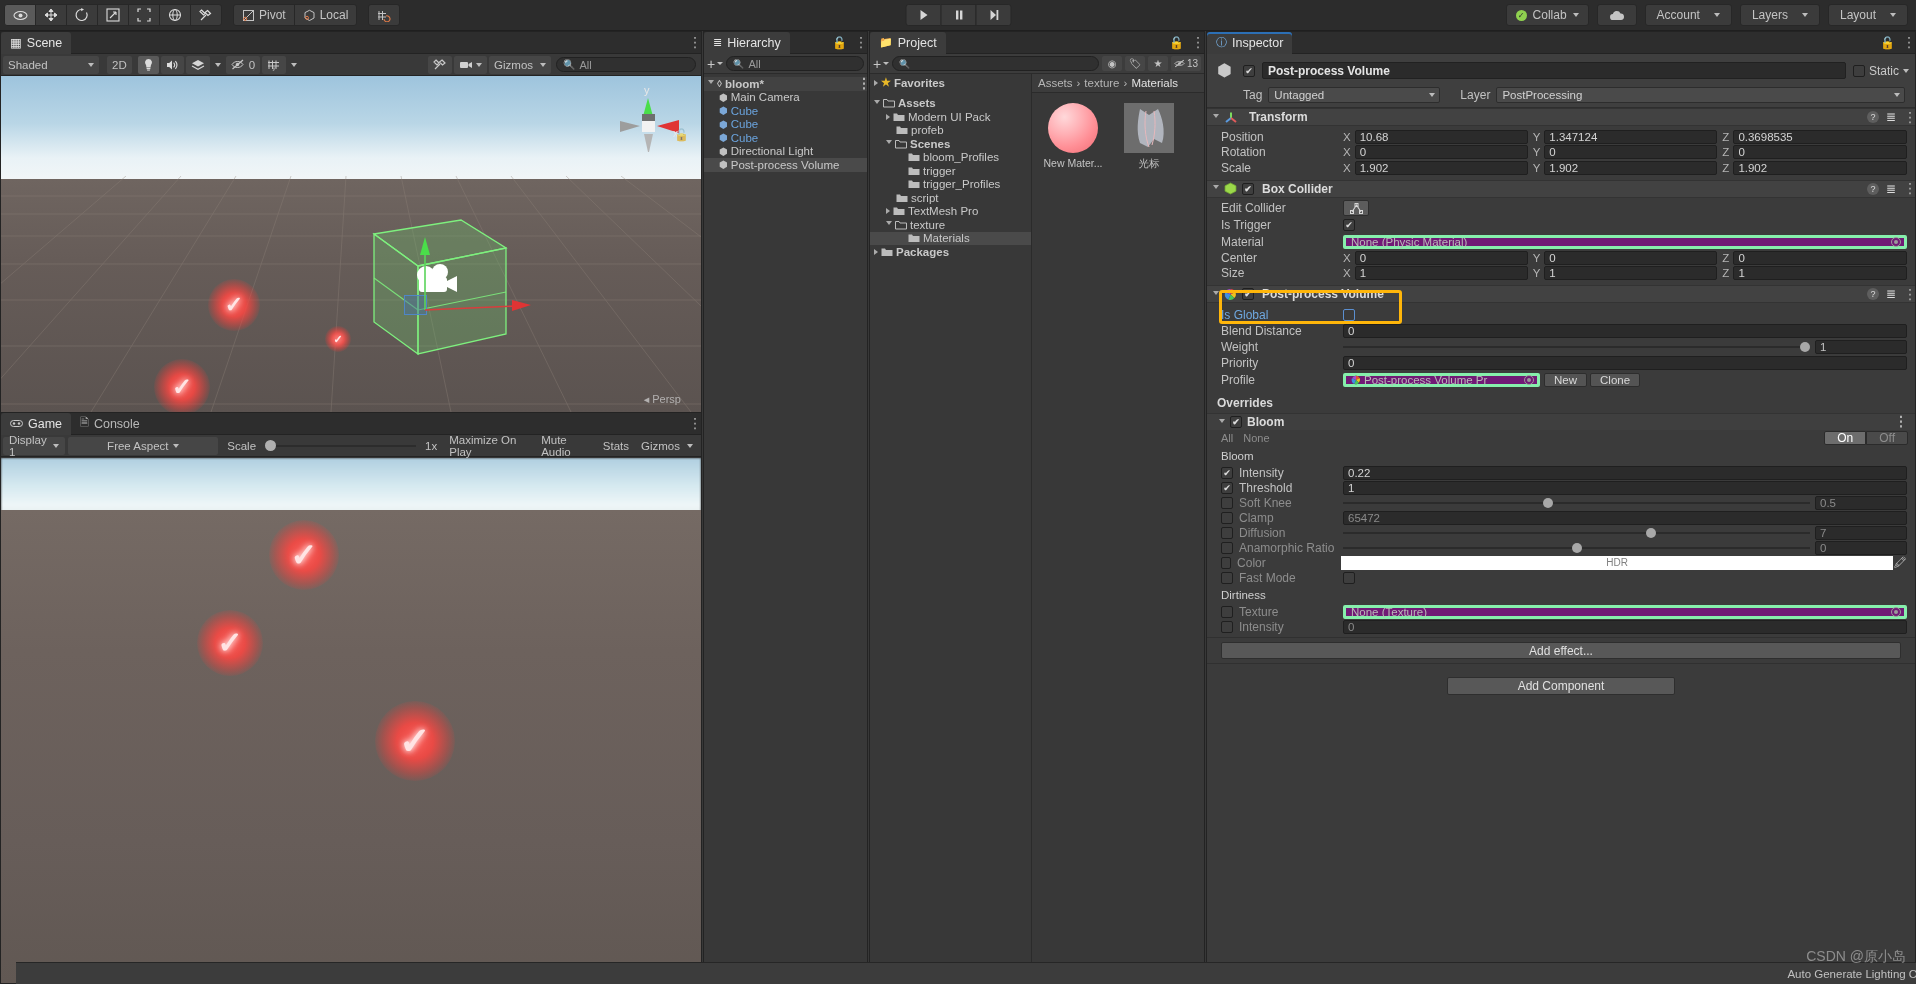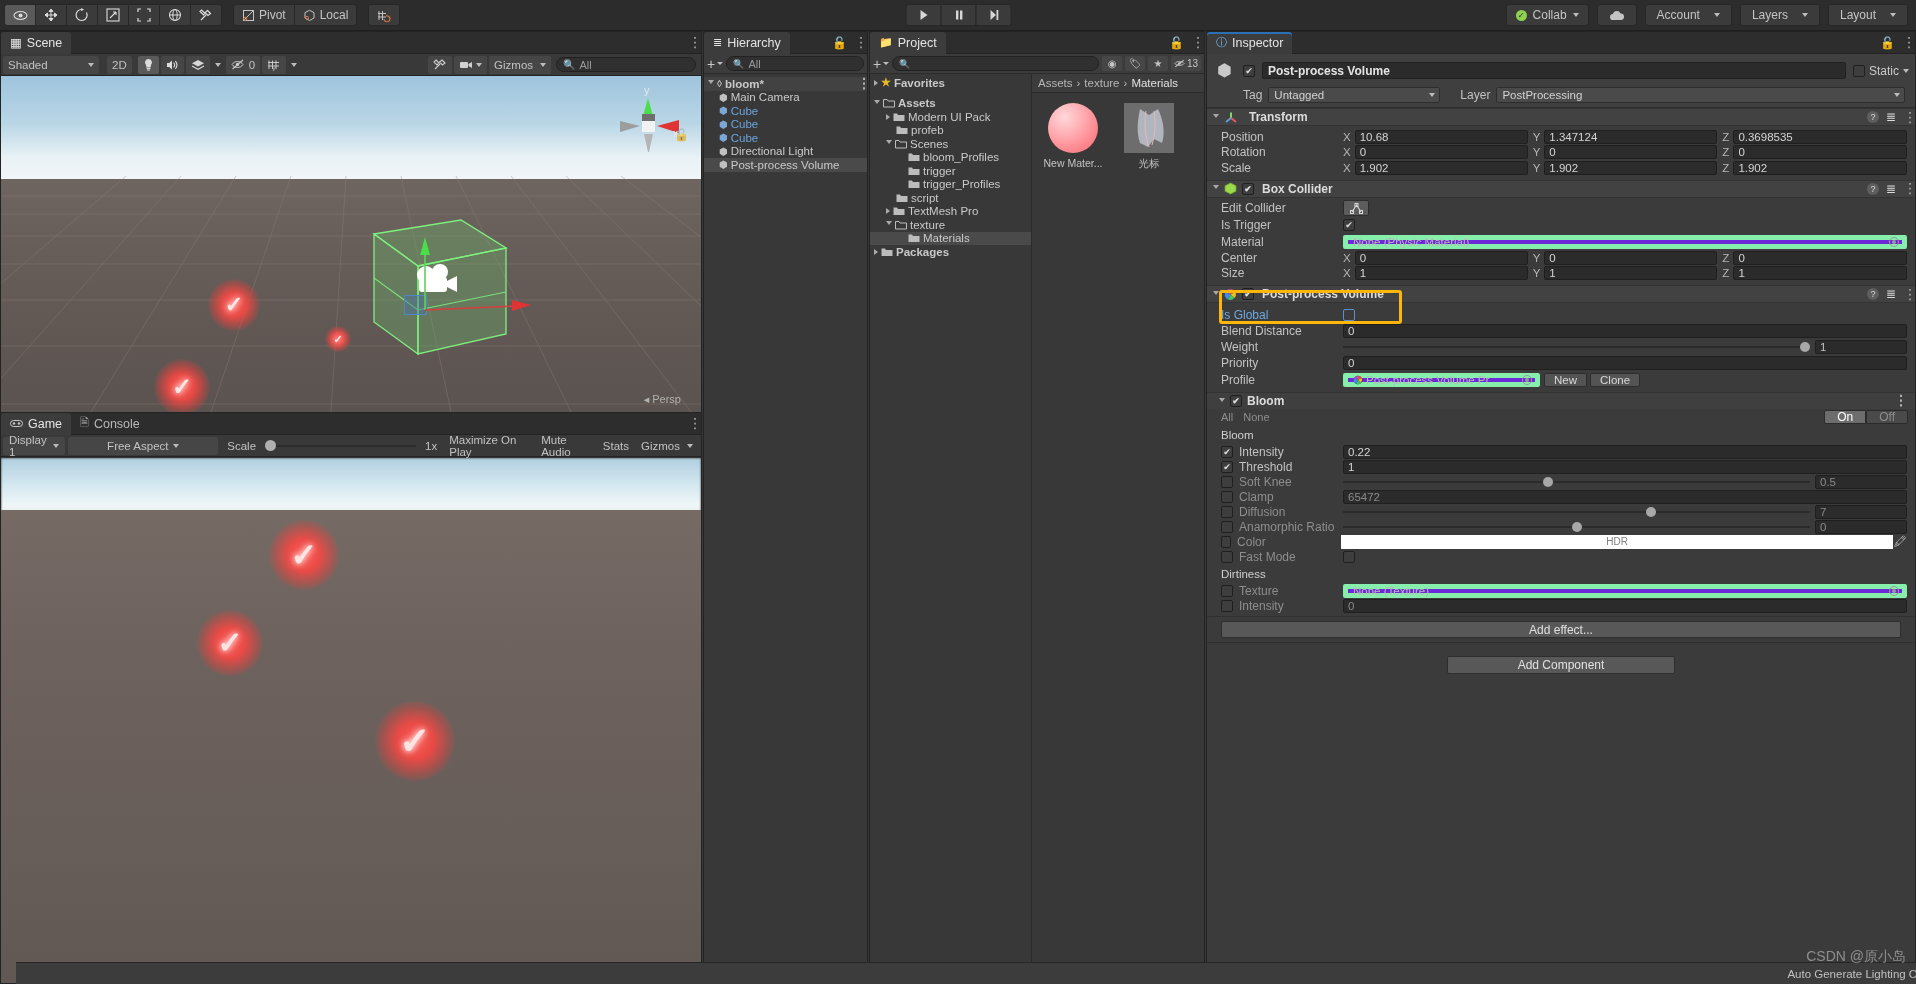--- a/index.html
+++ b/index.html
@@ -170,21 +170,21 @@
   .help-ico { width:12px;height:12px;border-radius:50%;background:#5e5e5e;color:#ddd;font-size:9px;display:flex;align-items:center;justify-content:center;cursor:pointer;}
   .comp-body { padding:3px 0 4px 0; background:#3b3b3b; }
   .prow { display:flex; align-items:center; height:15.5px; padding:0 8px 0 14px; font-size:12px; color:#c2c2c2; }
   .prow .plabel { width:122px; flex-shrink:0; }
   .prow.dim .plabel { color:#8d8d8d; }
   .vec3 { display:flex; flex:1; gap:5px; }
   .vec-item { flex:1; display:flex; align-items:center; gap:4px; }
   .vec-item .ax { font-size:11.5px; color:#b5b5b5; }
   .inputf { flex:1; height:14px; background:#2b2b2b; border:1px solid #1f1f1f; border-radius:2px; display:flex; align-items:center; padding:0 4px; font-size:11.5px; color:#d4d4d4; }
   .inputf.dim { color:#8a8a8a; }
-  .objfield { flex:1; height:14px; background:#6d28d9; border:5px solid #86efac; border-radius:2px; display:flex; align-items:center; justify-content:space-between; padding:0 3px 0 5px; font-size:11.5px; color:#b9b9b9;}
+  .objfield { flex:1; height:14px; background:#701a75; border:3px solid #86efac; border-radius:2px; display:flex; align-items:center; justify-content:space-between; padding:0 3px 0 5px; font-size:11.5px; color:#b9b9b9;}
   .dot-sel { width:10px;height:10px;border-radius:50%;border:1.4px solid #9a9a9a; position:relative; cursor:pointer;}
   .dot-sel::after { content:""; position:absolute; left:2px; top:2px; width:4px;height:4px;border-radius:50%;background:#9a9a9a;}
   .slider-row { flex:1; display:flex; align-items:center; gap:5px; }
   .srange { flex:1; height:14px; display:flex; align-items:center; position:relative;}
   .srange .trk { width:100%; height:2px; background:#2b2b2b; }
   .srange .knb { position:absolute; width:10px;height:10px;border-radius:50%;background:#a8a8a8; }
   .snum { width:92px; height:14px; background:#2b2b2b; border:1px solid #1f1f1f; border-radius:2px; display:flex;align-items:center;padding:0 4px; font-size:11.5px;}
   .snum.dim { color:#8a8a8a; }
   .mini-btn { height:14px; padding:0 9px; background:#545454; border:1px solid #2d2d2d; border-radius:2px; font-size:11.5px; color:#d8d8d8; display:flex; align-items:center; cursor:pointer;}
   .edit-collider-btn { width:26px;height:16px;background:#5c5c5c;border:1px solid #2d2d2d;border-radius:2px;display:flex;align-items:center;justify-content:center;cursor:pointer;}
@@ -662,21 +662,21 @@
             </svg>
             <span>Modern UI Pack</span>
           </div>
           <div class="h-row" style="padding-left: 16px; font-weight: normal;">
             <span style="width:7px;display:inline-block;"></span>
             <svg width="12" height="10" viewBox="0 0 12 10">
               <path d="M0.5 9 V1.5 H4 L5 3 H11.5 V9 Z" fill="#bcbcbc"></path>
             </svg>
             <span>profeb</span>
           </div>
-          <div class="h-row" style="padding-left: 16px; font-weight: normal;">
+          <div class="h-row" style="padding-left: 16px; font-weight: bold;">
             <span class="tri open"></span>
             <svg width="12" height="10" viewBox="0 0 12 10">
               <path d="M0.5 9 V1.5 H4 L5 3 H11.5 V9 Z" fill="none" stroke="#bcbcbc" stroke-width="1"></path>
             </svg>
             <span>Scenes</span>
           </div>
           <div class="h-row" style="padding-left: 28px; font-weight: normal;">
             <span style="width:7px;display:inline-block;"></span>
             <svg width="12" height="10" viewBox="0 0 12 10">
               <path d="M0.5 9 V1.5 H4 L5 3 H11.5 V9 Z" fill="#bcbcbc"></path>
@@ -1048,20 +1048,21 @@
             </span>
             <span class="mini-btn" style="margin-left:3px;">
               <span>Clone</span>
             </span>
           </div>
         </div>
 
         <div class="hl-box" style="left:12px; top:5px; width:183px; height:34px;"></div>
       </div>
 
+      <div class="sect-title">Overrides</div>
       <div class="ovr-header">
         <span class="tri open"></span>
         <span class="chkbox on"></span>
         <span>Bloom</span>
         <span style="margin-left:auto;"><span class="kebab"></span></span>
       </div>
       <div class="allnone">
         <span>All</span>
         <span>None</span>
         <span class="onoff">

